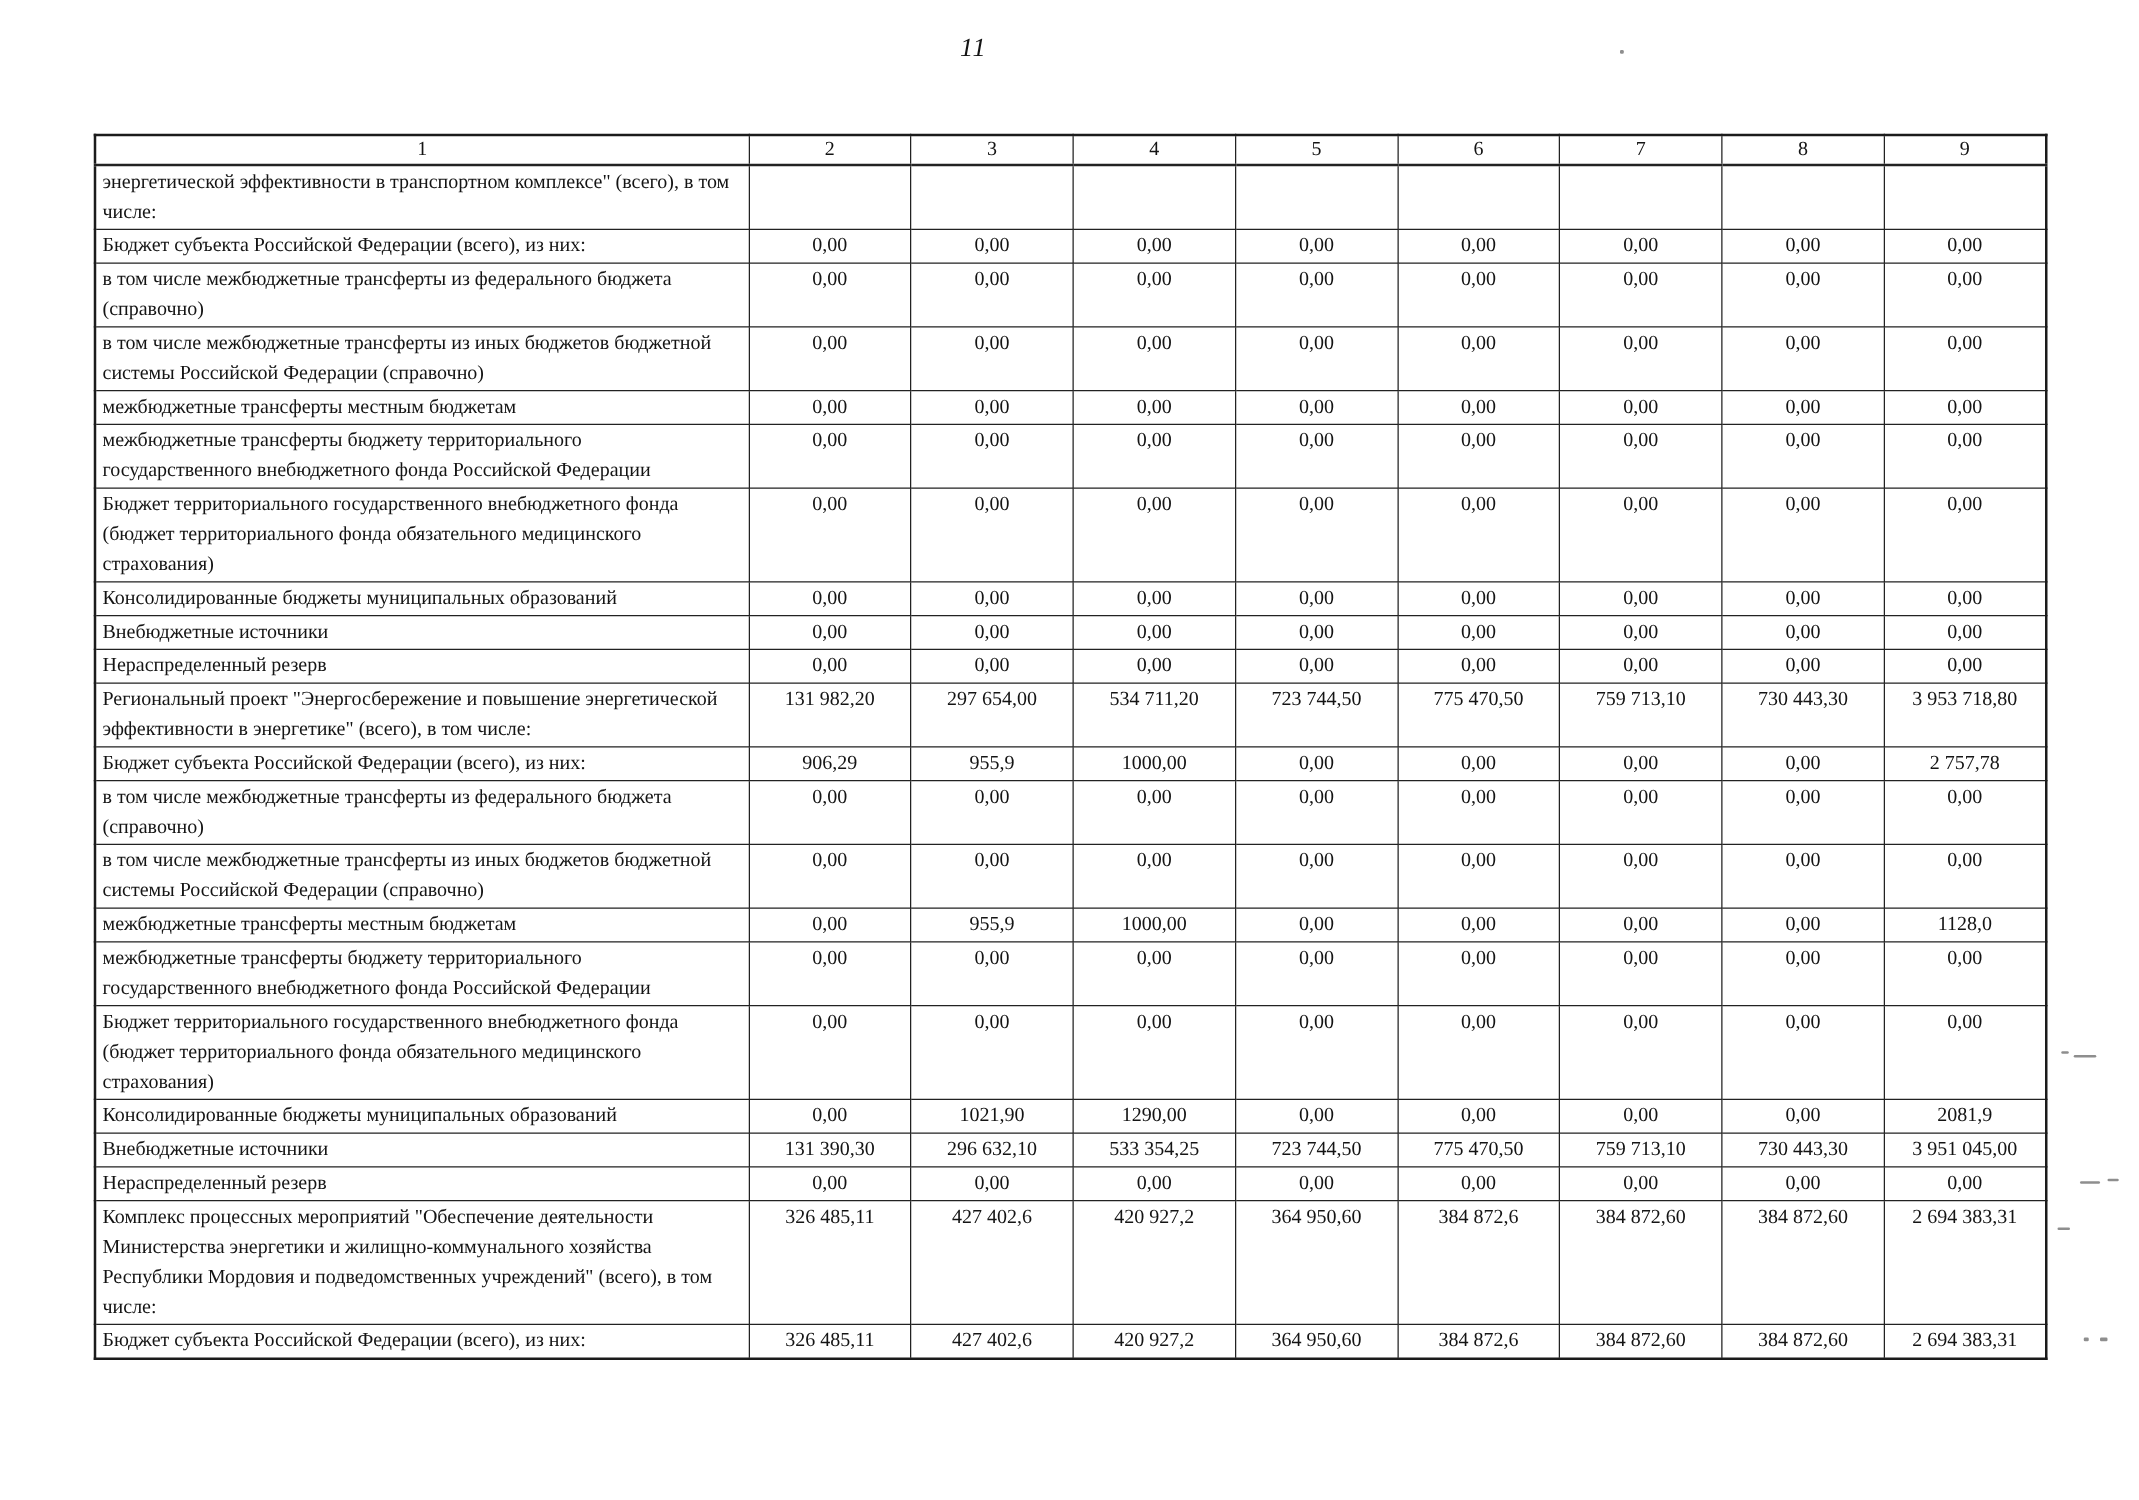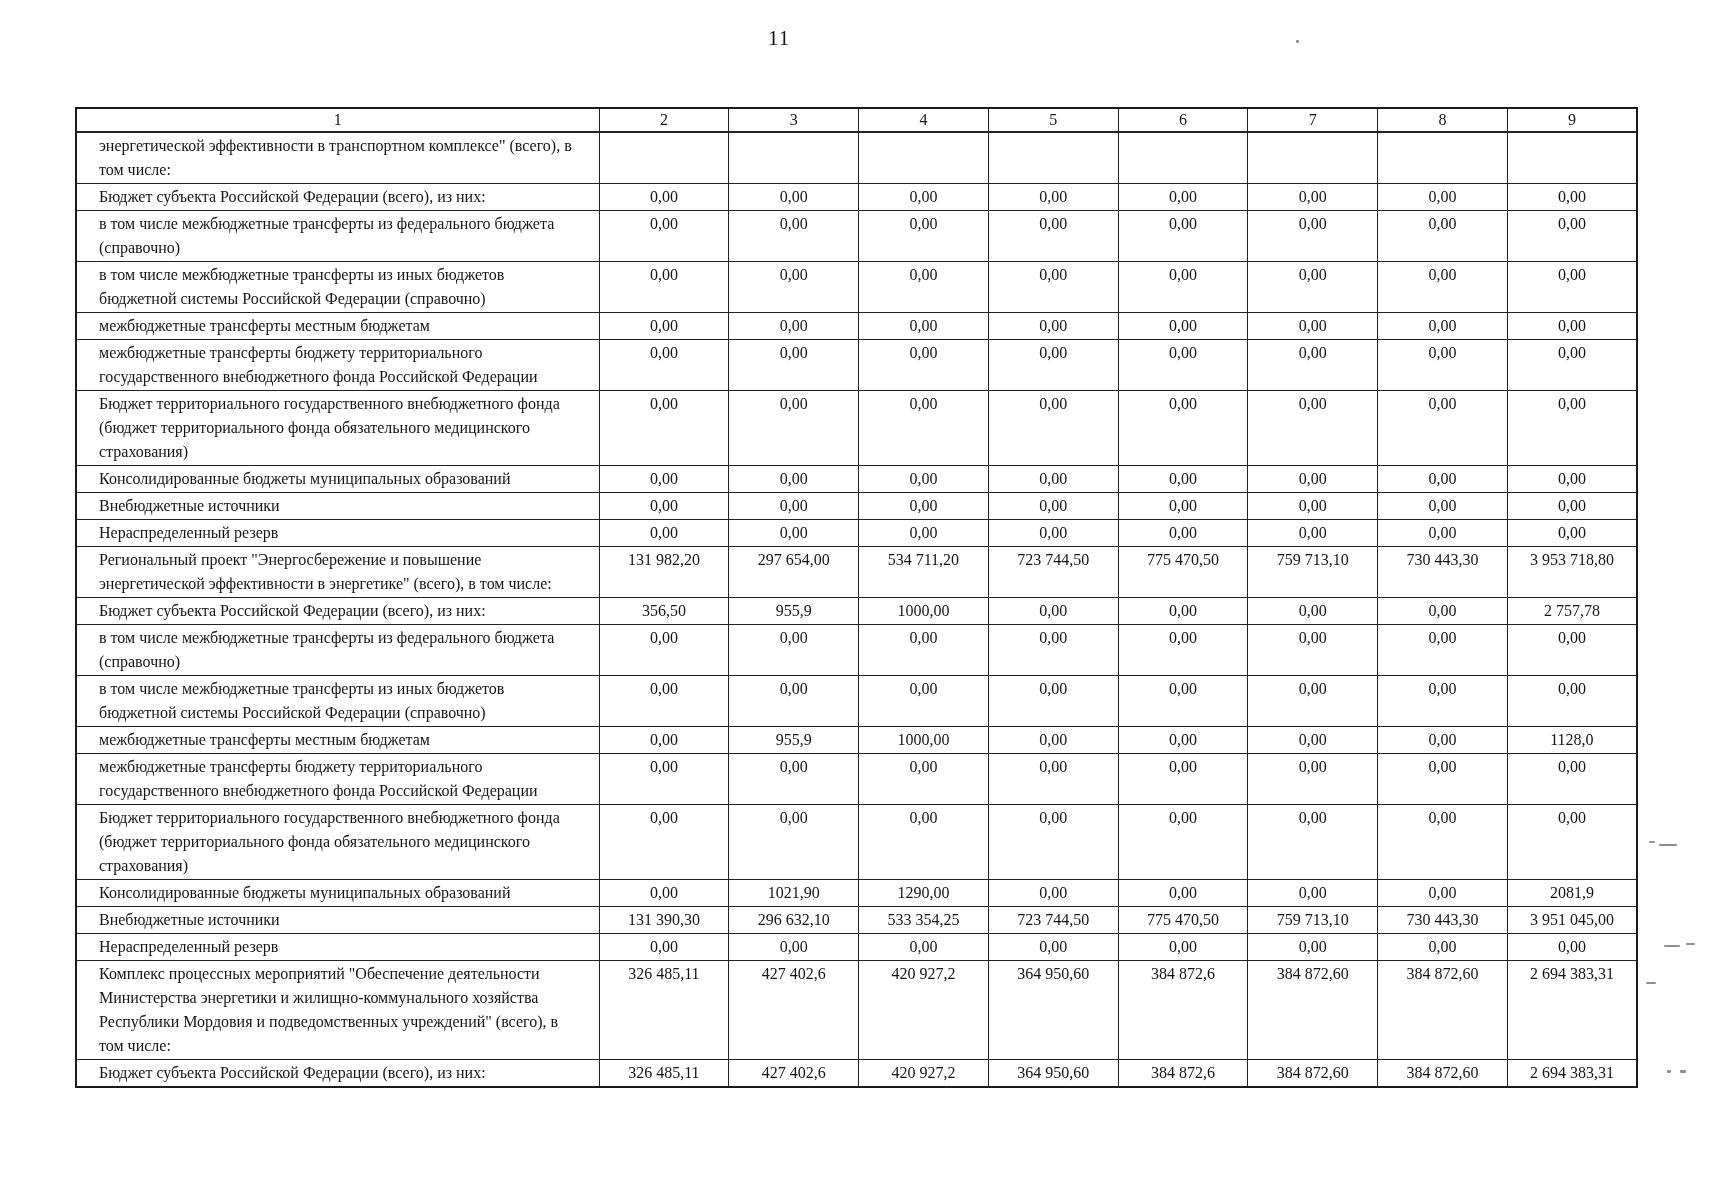--- a/index.html
+++ b/index.html
@@ -17,20 +17,21 @@
     width: 1711px;
     height: 1200px;
     background: #ffffff;
   }
   .page-number {
     position: absolute;
     left: 768px;
     top: 26px;
     font-size: 21px;
     letter-spacing: 1px;
+    font-style: italic;
   }
   table.budget {
     position: absolute;
     left: 75px;
     top: 107px;
     width: 1563px;
     border-collapse: collapse;
     table-layout: fixed;
     border: 2px solid #1b1b1b;
   }
@@ -45,21 +46,21 @@
   }
   thead th {
     text-align: center;
     height: 22px;
     line-height: 21px;
     padding: 0;
     border-bottom-width: 2px;
   }
   td.label {
     text-align: left;
-    padding-left: 22px;
+    padding-left: 5px;
     padding-right: 14px;
   }
   td.val {
     text-align: center;
     white-space: nowrap;
   }
   
   .art {
     position: absolute;
     background: #8e8e8e;
@@ -224,21 +225,21 @@
           <td class="val">297 654,00</td>
           <td class="val">534 711,20</td>
           <td class="val">723 744,50</td>
           <td class="val">775 470,50</td>
           <td class="val">759 713,10</td>
           <td class="val">730 443,30</td>
           <td class="val">3 953 718,80</td>
         </tr>
         <tr>
           <td class="label">Бюджет субъекта Российской Федерации (всего), из них:</td>
-          <td class="val">356,50</td>
+          <td class="val">906,29</td>
           <td class="val">955,9</td>
           <td class="val">1000,00</td>
           <td class="val">0,00</td>
           <td class="val">0,00</td>
           <td class="val">0,00</td>
           <td class="val">0,00</td>
           <td class="val">2 757,78</td>
         </tr>
         <tr>
           <td class="label">в том числе межбюджетные трансферты из федерального бюджета (справочно)</td>

